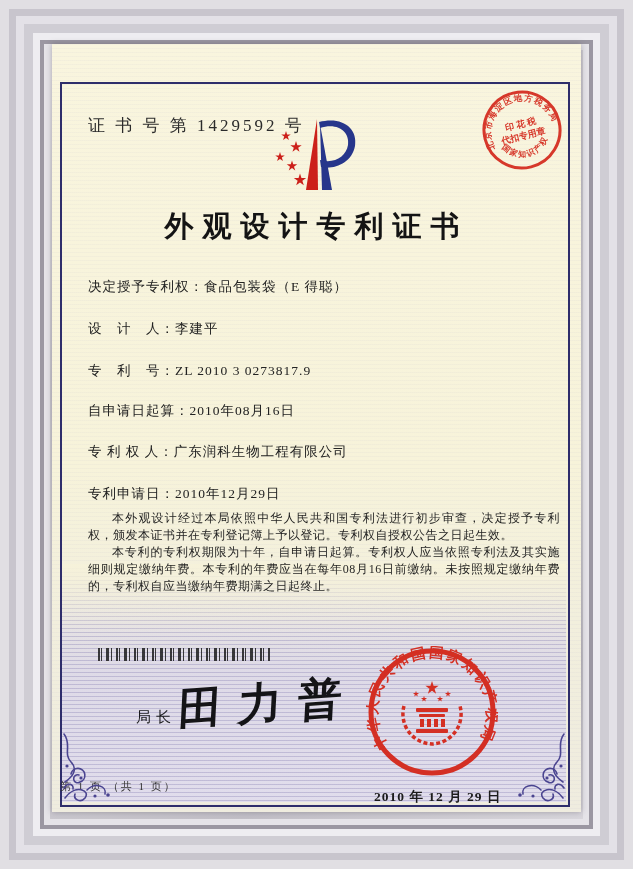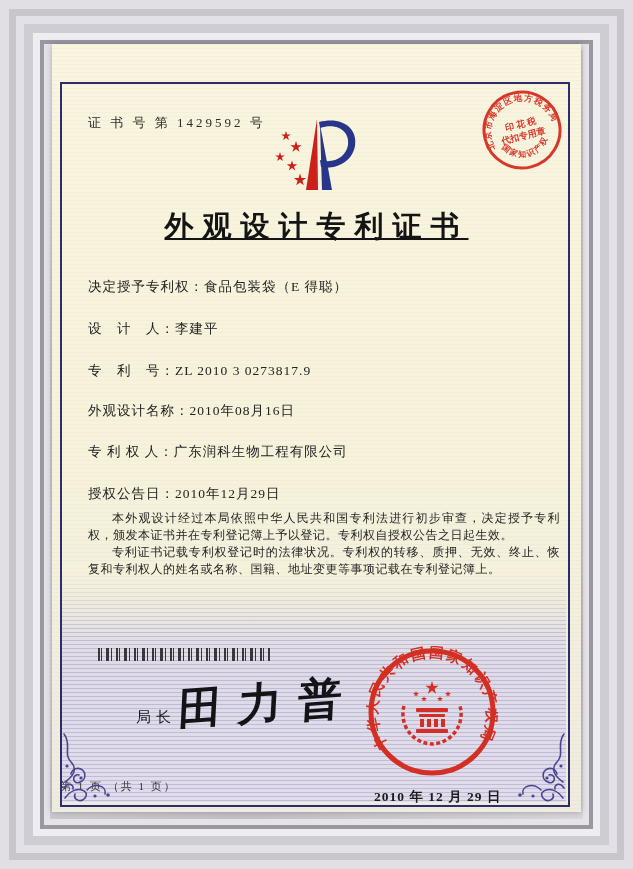--- a/index.html
+++ b/index.html
@@ -21,24 +21,24 @@
       linear-gradient(180deg,#f9f5de 0%,#f7f3da 55%,#f2efdd 75%,#efecdf 100%);
     box-shadow:0 0 6px rgba(60,55,70,.35);}
   .wave-band{position:absolute;left:10px;top:520px;width:504px;height:238px;
     background:
       repeating-linear-gradient(180deg,rgba(120,112,170,.30) 0 1px,rgba(255,255,255,0) 1px 4px),
       linear-gradient(180deg,rgba(214,210,232,.15),rgba(216,212,234,.75) 45%,rgba(222,218,238,.85));}
   .wave-fade{position:absolute;left:10px;top:520px;width:504px;height:70px;
     background:linear-gradient(180deg,#f6f2da 0%,rgba(246,242,218,0) 100%);}
   .inner-border{position:absolute;left:8px;top:38px;width:506px;height:721px;
     border:2px solid #2e2d6b;}
-  .cert-number{position:absolute;left:36px;top:70px;font-size:13px;letter-spacing:3px;color:#2b2b2b;}
+  .cert-number{position:absolute;left:36px;top:70px;font-size:17px;letter-spacing:3px;color:#2b2b2b;}
   .logo{position:absolute;left:210px;top:72px;width:96px;height:78px;}
   .title{position:absolute;left:0;top:163px;width:100%;text-align:center;
-    font-size:29px;font-weight:bold;letter-spacing:9px;color:#141414;text-decoration:underline;}
+    font-size:29px;font-weight:bold;letter-spacing:9px;color:#141414;}
   .fields{position:absolute;left:36px;top:0;width:470px;}
   .field-row{position:absolute;left:0;white-space:nowrap;font-size:13.5px;color:#222;letter-spacing:1px;}
   .f0{top:234px}.f1{top:276px}.f2{top:318px}.f3{top:358px}.f4{top:399px}.f5{top:441px}
   .paragraphs{position:absolute;left:36px;top:466px;width:472px;}
   .paragraphs p{margin:0;text-indent:2em;font-size:12px;line-height:17px;color:#1f1f1f;
     text-align:justify;letter-spacing:.5px;}
   .barcode{position:absolute;left:46px;top:604px;width:172px;height:13px;opacity:.85;
     background:repeating-linear-gradient(90deg,#1c1c1c 0 2px,transparent 2px 3px,#1c1c1c 3px 4px,
       transparent 4px 8px,#1c1c1c 8px 11px,transparent 11px 13px,#1c1c1c 13px 14px,transparent 14px 18px);}
   .director{position:absolute;left:84px;top:664px;font-size:15px;letter-spacing:5px;color:#17171a;}
@@ -82,28 +82,28 @@
         <path d="M57,6 C80,0 96,12 93,30 C90,47 72,54 59,51 L58,44 C72,48 84,41 86,29 C88,16 76,6 58,12 Z"></path>
       </g>
     </svg>
 
     <div class="title">外观设计专利证书</div>
 
     <div class="fields">
       <div class="field-row f0"><span>决定授予专利权：</span><span>食品包装袋（E 得聪）</span></div>
       <div class="field-row f1"><span>设　计　人：</span><span>李建平</span></div>
       <div class="field-row f2"><span>专　利　号：</span><span>ZL 2010 3 0273817.9</span></div>
-      <div class="field-row f3"><span>外观设计名称：</span><span>2010年08月16日</span></div>
+      <div class="field-row f3"><span>自申请日起算：</span><span>2010年08月16日</span></div>
       <div class="field-row f4"><span>专 利 权 人：</span><span>广东润科生物工程有限公司</span></div>
-      <div class="field-row f5"><span>授权公告日：</span><span>2010年12月29日</span></div>
+      <div class="field-row f5"><span>专利申请日：</span><span>2010年12月29日</span></div>
     </div>
 
     <div class="paragraphs">
       <p>本外观设计经过本局依照中华人民共和国专利法进行初步审查，决定授予专利权，颁发本证书并在专利登记簿上予以登记。专利权自授权公告之日起生效。</p>
-      <p>专利证书记载专利权登记时的法律状况。专利权的转移、质押、无效、终止、恢复和专利权人的姓名或名称、国籍、地址变更等事项记载在专利登记簿上。</p>
+      <p>本专利的专利权期限为十年，自申请日起算。专利权人应当依照专利法及其实施细则规定缴纳年费。本专利的年费应当在每年08月16日前缴纳。未按照规定缴纳年费的，专利权自应当缴纳年费期满之日起终止。</p>
     </div>
 
     <div class="barcode"></div>
 
     <div class="director">局长</div>
     <div class="signature">田力普</div>
 
     <svg class="seal-main" viewBox="0 0 132 132" aria-hidden="true">
       <circle cx="66" cy="66" r="61" fill="none" stroke="#d4291c" stroke-width="5"></circle>
       <defs>

